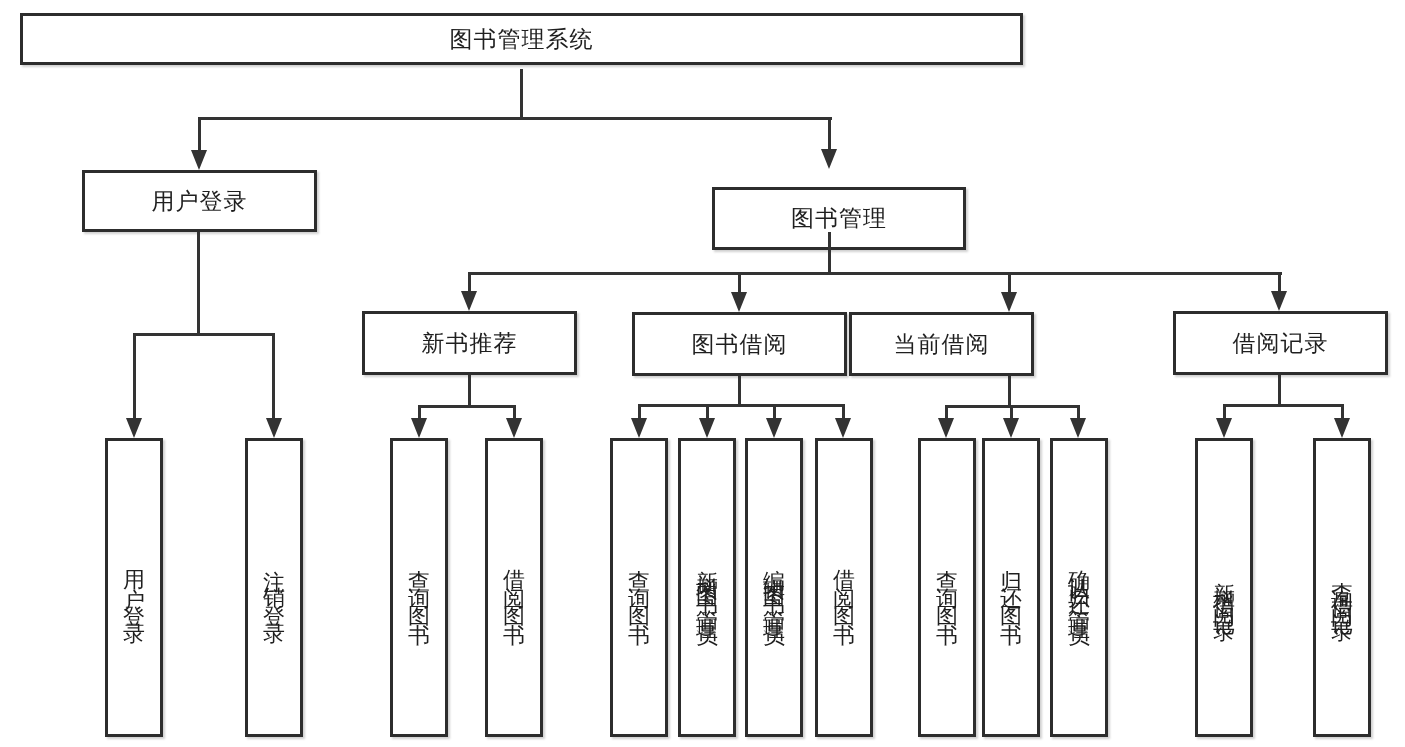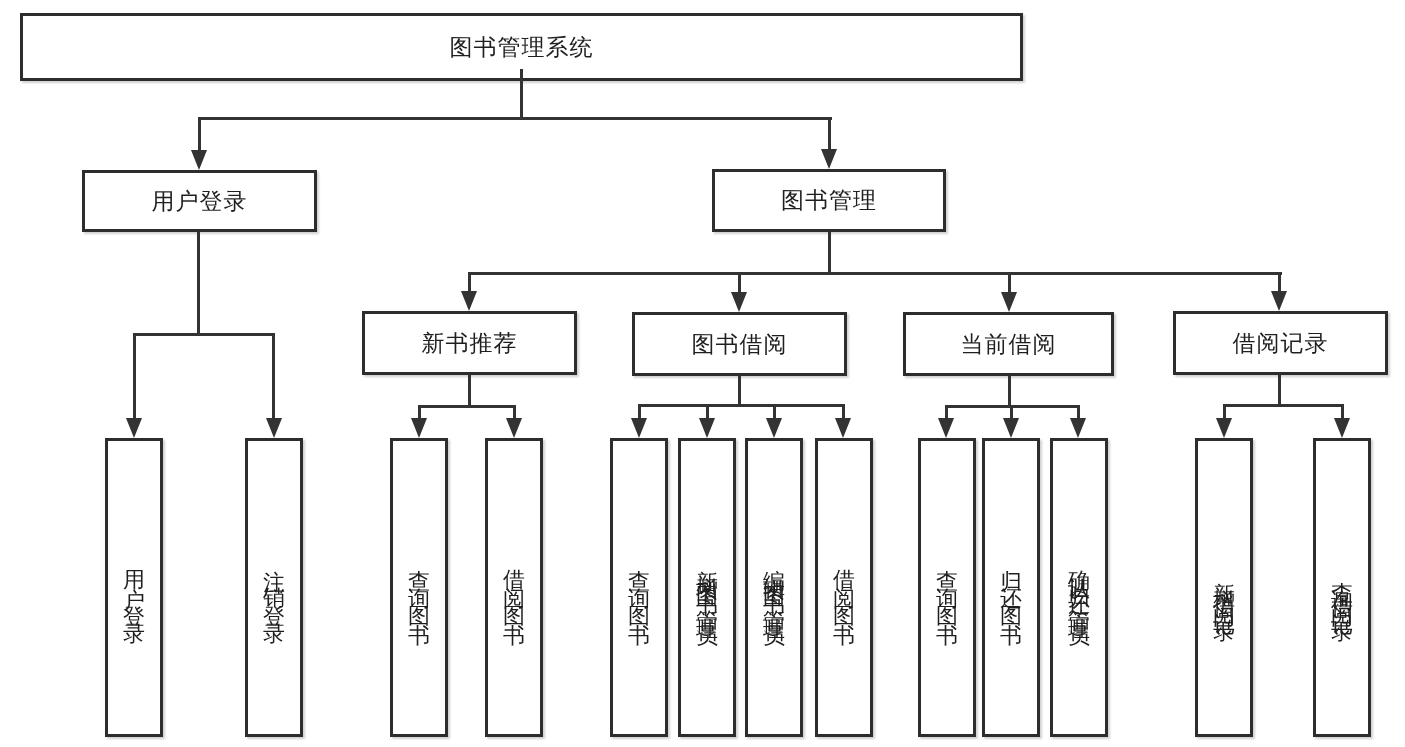--- a/index.html
+++ b/index.html
@@ -37,35 +37,35 @@
     position:absolute; right:6px; bottom:6px;
     font-size:21px; color:rgba(158,158,158,0.88);
     text-shadow:0 0 2px #ffffff; letter-spacing:1px;
   }
 </style>
 </head>
 <body>
 
 <div class="stage">
 
-  <div class="box" style="left:20px;top:13px;width:1003px;height:68px">
+  <div class="box" style="left:20px;top:13px;width:1003px;height:52px">
     <span>图书管理系统</span>
   </div>
 
   <div class="v" style="left:520px;top:69px;height:50px"></div>
   <div class="h" style="left:198px;top:117px;width:634px"></div>
   <div class="v" style="left:198px;top:117px;height:34px"></div>
   <div class="arw" style="left:191px;top:150px"></div>
   <div class="v" style="left:828px;top:117px;height:33px"></div>
   <div class="arw" style="left:821px;top:149px"></div>
 
   <div class="box" style="left:82px;top:170px;width:235px;height:62px">
     <span>用户登录</span>
   </div>
-  <div class="box" style="left:712px;top:169px;width:234px;height:63px">
+  <div class="box" style="left:712px;top:187px;width:254px;height:63px">
     <span>图书管理</span>
   </div>
 
   <div class="v" style="left:197px;top:232px;height:104px"></div>
   <div class="h" style="left:133px;top:333px;width:142px"></div>
   <div class="v" style="left:133px;top:333px;height:86px"></div>
   <div class="arw" style="left:126px;top:418px"></div>
   <div class="v" style="left:272px;top:333px;height:86px"></div>
   <div class="arw" style="left:266px;top:418px"></div>
 
@@ -79,21 +79,21 @@
   <div class="arw" style="left:1001px;top:292px"></div>
   <div class="v" style="left:1278px;top:272px;height:20px"></div>
   <div class="arw" style="left:1271px;top:291px"></div>
 
   <div class="box" style="left:362px;top:311px;width:215px;height:64px">
     <span>新书推荐</span>
   </div>
   <div class="box" style="left:632px;top:312px;width:215px;height:64px">
     <span>图书借阅</span>
   </div>
-  <div class="box" style="left:903px;top:312px;width:211px;height:64px">
+  <div class="box" style="left:849px;top:312px;width:185px;height:64px">
     <span>当前借阅</span>
   </div>
   <div class="box" style="left:1173px;top:311px;width:215px;height:64px">
     <span>借阅记录</span>
   </div>
 
   <div class="v" style="left:468px;top:375px;height:33px"></div>
   <div class="h" style="left:418px;top:405px;width:98px"></div>
   <div class="v" style="left:418px;top:405px;height:14px"></div>
   <div class="arw" style="left:411px;top:418px"></div>

